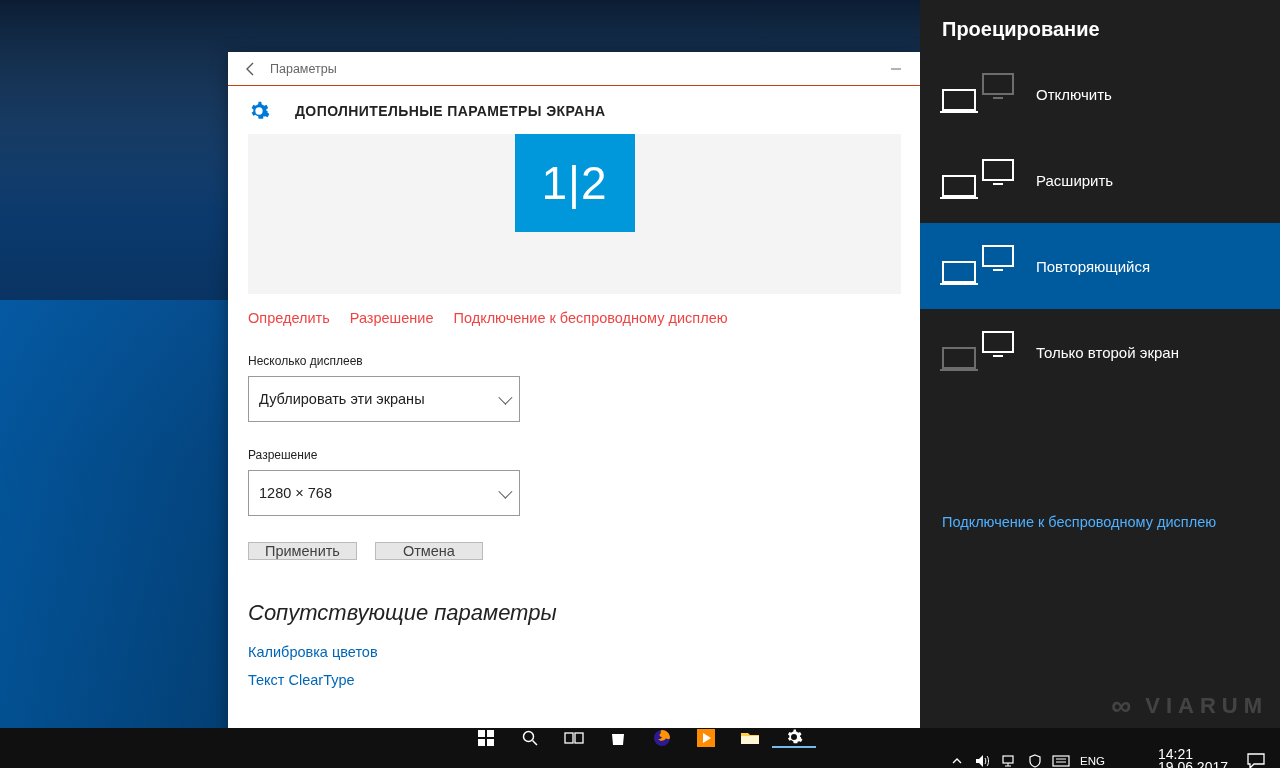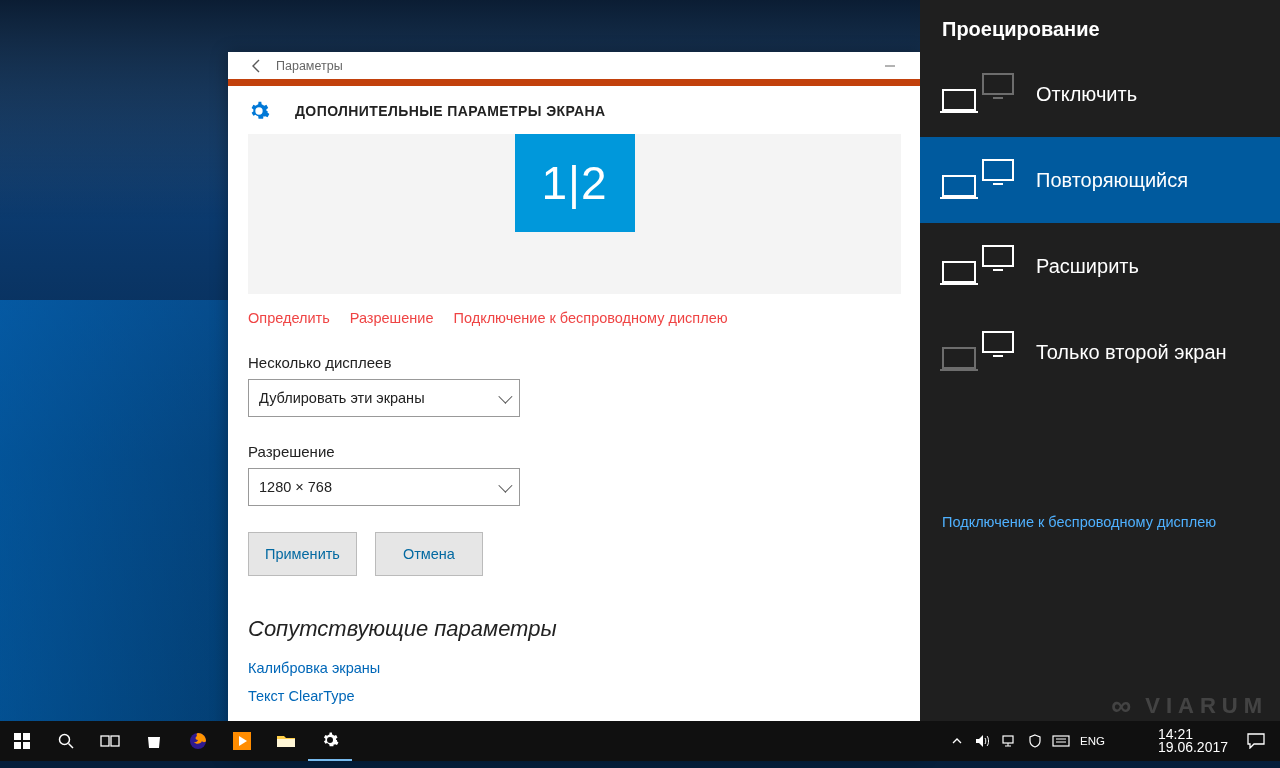--- a/index.html
+++ b/index.html
@@ -25,22 +25,22 @@
     opacity:.55;
   }
 
   
   .settings {
     position: absolute; left: 228px; top: 52px; width: 693px; height: 702px;
     background: #ffffff; box-shadow: 0 2px 16px rgba(0,0,0,.35);
     display: flex; flex-direction: column;
   }
   .titlebar {
-    height: 34px; display: flex; align-items: center; padding: 0 10px;
-    color: #666; font-size: 12.5px; background:#fff; border-bottom: 7px solid #c2410c;
+    height: 34px; display: flex; align-items: center; padding: 0 4px;
+    color: #666; font-size: 12.5px; background:#fff; border-bottom: 1px solid #c2410c;
   }
   .back-btn {
     width: 38px; height: 100%; display:flex; align-items:center; justify-content:center;
     color: #5a5a5a; cursor: pointer;
   }
   .win-min { margin-left:auto; width:42px; height:100%; display:flex; align-items:center; justify-content:center; color:#666; cursor:pointer;}
   .header-row {
     display:flex; align-items:center; gap:25px; padding: 14px 20px 12px 20px;
   }
   .gear-icon { width:22px; height:22px; color:#0078d7; }
@@ -51,31 +51,31 @@
     margin: 0 0 16px 0; padding-top:0;
   }
   .display-tile {
     width: 120px; height: 98px; background:#0098db; color:#fff;
     display:flex; align-items:center; justify-content:center;
     font-size: 46px; font-weight:300; letter-spacing: 1px;
   }
   .links-row { display:flex; gap:20px; margin-bottom: 28px; }
   .link { color:#ef4444; font-size: 14.5px; cursor:pointer; }
   .field-group { margin-bottom: 26px; }
-  .field-label { font-size: 15px; color:#222; margin-bottom: 8px; }
+  .field-label { font-size: 12px; color:#222; margin-bottom: 8px; }
   .dropdown {
-    width: 272px; height: 38px; border:1px solid #999; display:flex; align-items:center;
+    width: 272px; height: 46px; border:1px solid #999; display:flex; align-items:center;
     padding: 0 10px; font-size: 14.5px; cursor:pointer; justify-content:space-between;
     background:#fff; color:#222;
   }
   .chev { width:10px; height:10px; border-right:1.4px solid #555; border-bottom:1.4px solid #555; transform: rotate(45deg) translateY(-2px); }
   .btn-row { display:flex; gap:18px; margin-bottom: 40px; }
   .btn {
-    min-width: 108px; height: 44px; border:1px solid #bbb; background:#e6e6e6;
-    display:flex; align-items:center; justify-content:center; font-size: 14.5px; color:#0369a1;
+    min-width: 108px; height: 18px; border:1px solid #bbb; background:#e6e6e6;
+    display:flex; align-items:center; justify-content:center; font-size: 14.5px; color:#404040;
     padding: 0 16px; cursor:default;
   }
   .section-title { font-size: 22px; font-weight:400; color:#222; margin-bottom: 18px; font-style: italic; }
   .rel-link { color:#0067b8; font-size: 14.5px; margin-bottom: 12px; display:block; cursor:pointer; }
 
   
   .project {
     position:absolute; right:0; top:0; bottom:40px; width:360px;
     background:#1f1f1f; color:#fff;
     display:flex; flex-direction:column;
@@ -89,27 +89,27 @@
   .proj-icon { width:72px; height:42px; flex:0 0 72px; position:relative; }
   .pi-laptop, .pi-mon {
     position:absolute; border:2px solid #fff;
   }
   .pi-laptop { left:0; bottom:4px; width:34px; height:22px; }
   .pi-laptop::after{ content:""; position:absolute; left:-4px; right:-4px; bottom:-4px; height:2px; background:#fff; }
   .pi-mon { right:0; top:0; width:32px; height:22px; }
   .pi-mon::after{ content:""; position:absolute; left:50%; bottom:-6px; width:10px; height:2px; background:#fff; transform:translateX(-50%); }
   .pi-mon.dim { opacity:.35; }
   .pi-laptop.dim { opacity:.35; }
-  .proj-label { font-size: 20px; }
+  .proj-label { font-size: 15px; }
   .proj-link { color:#4fb1ff; font-size: 14.5px; padding: 18px 22px; cursor:pointer; margin-top:auto; margin-bottom:180px;}
 
   
   .taskbar {
-    position:absolute; left:0; right:0; bottom:7px; height:40px;
-    background:#101010; display:flex; align-items:center; color:#fff;
+    position:absolute; left:0; right:0; bottom:0; height:40px;
+    background:#101010; display:flex; align-items:center; color:#fff;flex-direction:column;
   }
   .tb-left { display:flex; align-items:center; height:100%; }
   .tb-btn { width:44px; height:100%; display:flex; align-items:center; justify-content:center; cursor:pointer; }
   .tb-right { margin-left:auto; display:flex; align-items:center; height:100%; gap:0; padding-right:4px; }
   .tray-ico { width:26px; height:100%; display:flex; align-items:center; justify-content:center; cursor:pointer; }
   .tray-txt { padding:0 6px; font-size:11.5px; cursor:pointer; }
   .clock { text-align:left; font-size:14px; line-height:13px; padding: 0 8px; cursor:pointer;margin-left:39px; }
   .action-center { width:40px; height:100%; display:flex; align-items:center; justify-content:center; cursor:pointer; }
 
   
@@ -182,51 +182,51 @@
         <span class="chev"></span>
       </div>
     </div>
 
     <div class="btn-row">
       <div class="btn">Применить</div>
       <div class="btn">Отмена</div>
     </div>
 
     <div class="section-title">Сопутствующие параметры</div>
-    <span class="rel-link">Калибровка экраны</span>
+    <span class="rel-link">Калибровка цветов</span>
     <span class="rel-link">Текст ClearType</span>
   </div>
 </div>
 
 <div class="project">
   <div class="proj-title">Проецирование</div>
   <div class="proj-list">
 
     <div class="proj-item">
       <div class="proj-icon">
         <div class="pi-laptop"></div>
           <div class="pi-mon dim"></div>
       </div>
       <span class="proj-label">Отключить</span>
     </div>
 
+    <div class="proj-item">
+      <div class="proj-icon">
+        <div class="pi-laptop"></div>
+          <div class="pi-mon"></div>
+      </div>
+      <span class="proj-label">Расширить</span>
+    </div>
+
     <div class="proj-item sel">
       <div class="proj-icon">
         <div class="pi-laptop"></div>
           <div class="pi-mon"></div>
       </div>
       <span class="proj-label">Повторяющийся</span>
-    </div>
-
-    <div class="proj-item">
-      <div class="proj-icon">
-        <div class="pi-laptop"></div>
-          <div class="pi-mon"></div>
-      </div>
-      <span class="proj-label">Расширить</span>
     </div>
 
     <div class="proj-item">
       <div class="proj-icon">
         <div class="pi-laptop dim"></div>
           <div class="pi-mon"></div>
       </div>
       <span class="proj-label">Только второй экран</span>
     </div>
 

